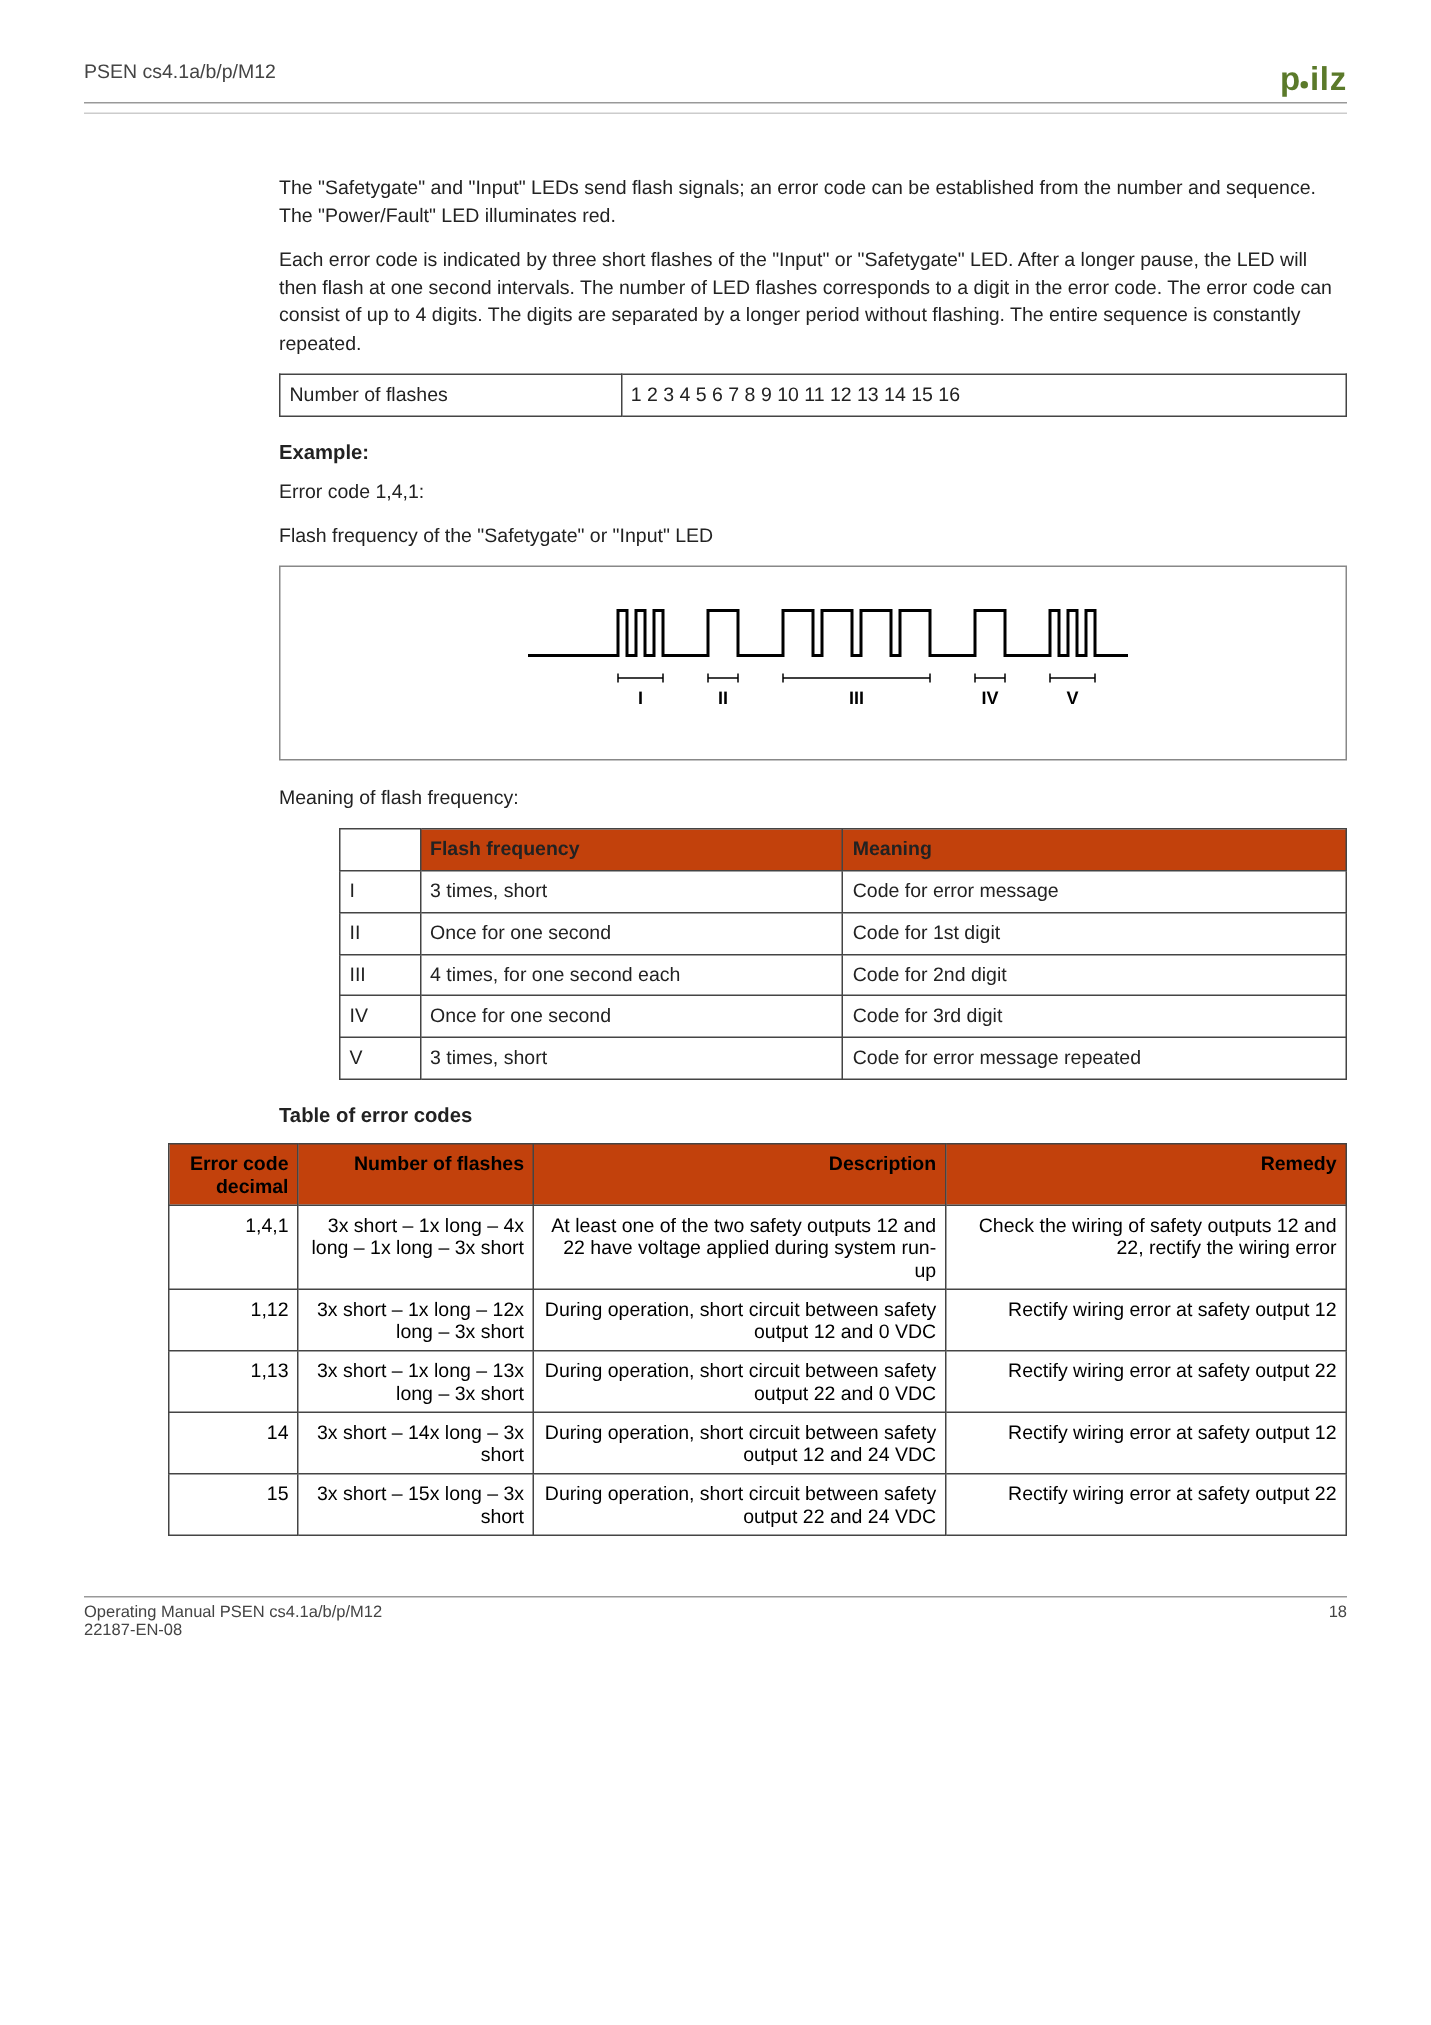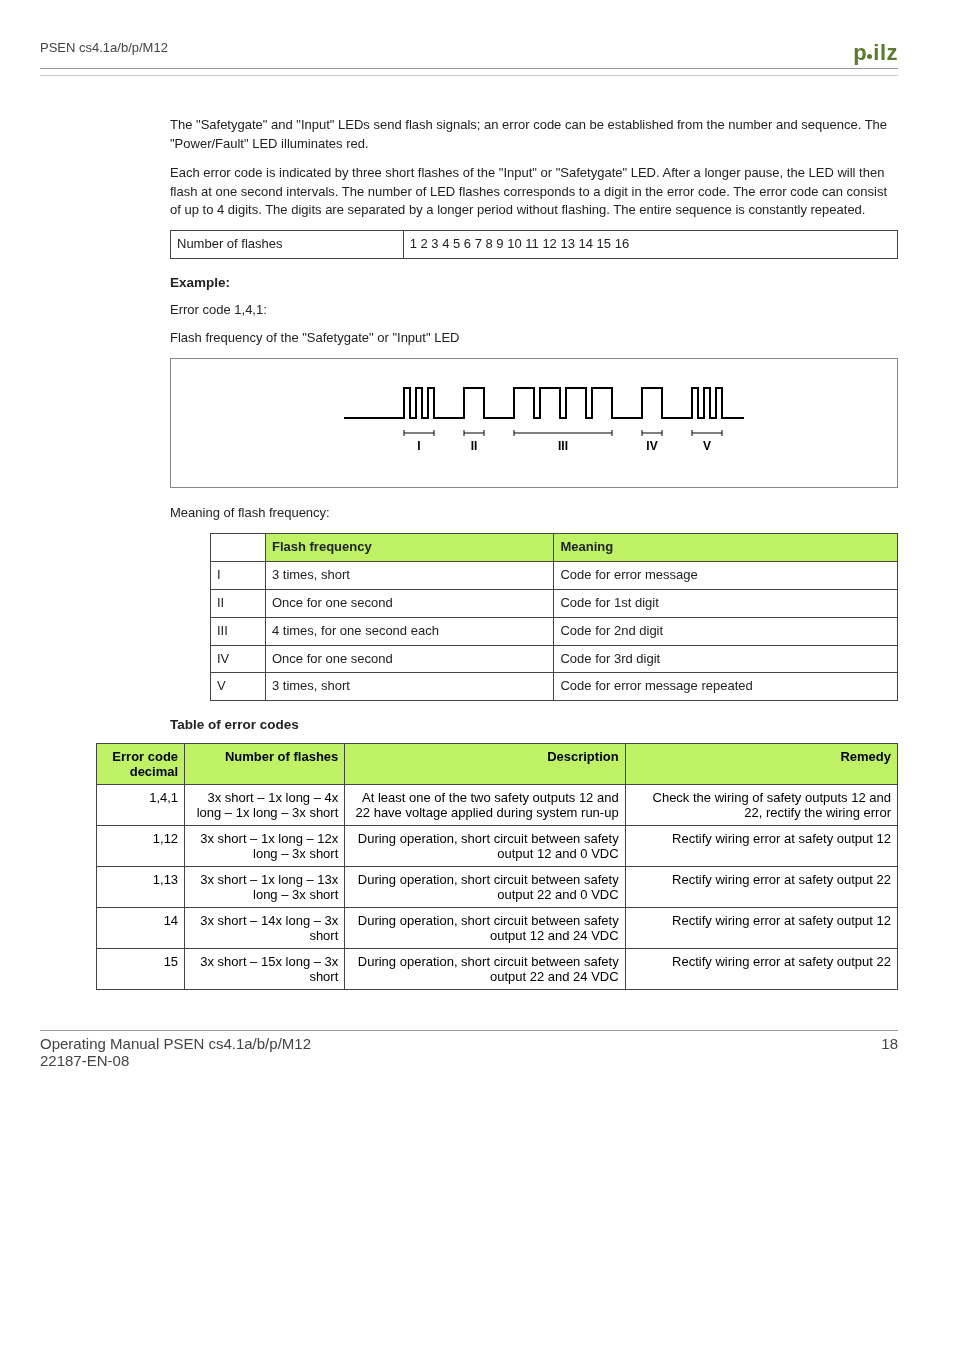--- a/index.html
+++ b/index.html
@@ -4,21 +4,21 @@
 <style>
   * { box-sizing: border-box; }
   body {
     margin: 0;
     padding: 0;
     font-family: Arial, Helvetica, sans-serif;
     background: #fff;
     width: 954px;
   }
   .page {
-    padding: 40px 56px 20px 40px;
+    padding: 40px 56px 20px 56px;
   }
   .header {
     display: flex;
     justify-content: space-between;
     align-items: flex-start;
     border-bottom: 1px solid #999;
     padding-bottom: 2px;
     margin-bottom: 6px;
   }
   .header-left {
@@ -75,39 +75,39 @@
     margin: 6px 0 14px 56px;
     font-size: 13px;
   }
   table.wide td, table.wide th {
     border: 1px solid #444;
     padding: 5px 6px;
     text-align: right;
     vertical-align: top;
   }
   th {
-    background: #bef264;
+    background: #c2410c;
     font-weight: bold;
   }
   .waveform-box {
     border: 1px solid #888;
     height: 130px;
     margin: 8px 0 16px 0;
     display: flex;
     align-items: center;
     justify-content: center;
   }
   .waveform-box svg { display: block; }
   .footer {
     border-top: 1px solid #999;
     margin-top: 40px;
     padding-top: 4px;
     display: flex;
     justify-content: space-between;
-    font-size: 15px;
+    font-size: 11px;
     color: #444;
   }
 </style>
 </head>
 <body>
 
 <div class="page">
   <div class="header">
     <div class="header-left">PSEN cs4.1a/b/p/M12</div>
     <div class="logo">p<span class="dot"></span>ilz</div>

